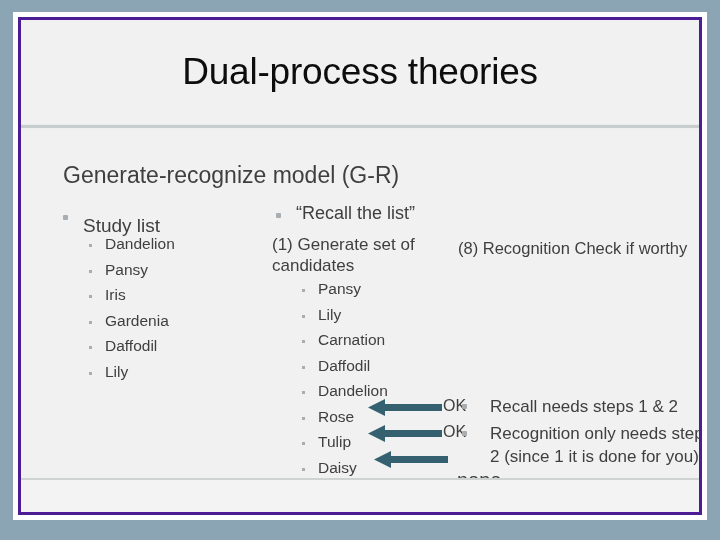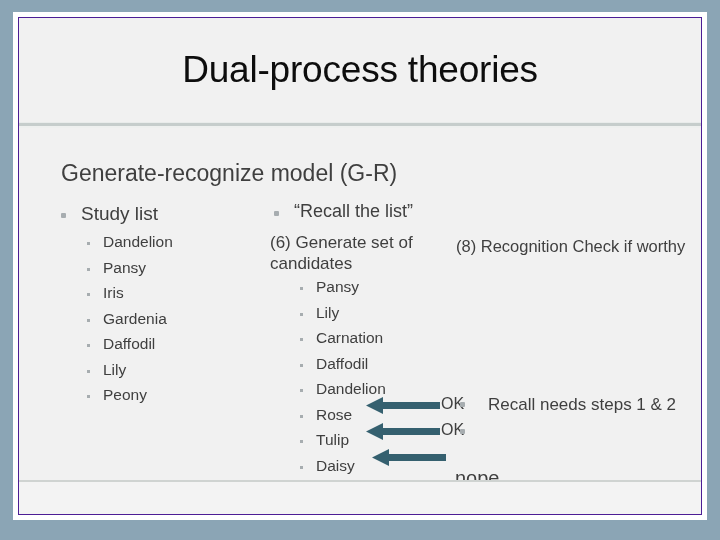--- a/index.html
+++ b/index.html
@@ -25,21 +25,21 @@
     height: 508px;
     background: #ffffff;
     box-sizing: border-box;
     padding: 5px;
   }
   #slide-inner {
     position: relative;
     width: 100%;
     height: 100%;
     background: #a16207;
-    border: 1px solid #4c1d95;
+    border: 3px solid #4c1d95;
     box-sizing: border-box;
     overflow: hidden;
   }
 
   
   #title-block {
     position: absolute;
     left: 0;
     top: 0;
     right: 0;
@@ -127,21 +127,21 @@
     top: 75px;
     width: 190px;
   }
   .lvl1-row {
     position: relative;
     height: 30px;
   }
   .lvl1-label {
     position: absolute;
     left: 32px;
-    top: 0;
+    top: 10px;
     font-size: 19px;
     color: #3f3f3f;
     white-space: nowrap;
   }
   .lvl2-row {
     position: relative;
     height: 25.5px;
   }
   .lvl2-label {
     position: absolute;
@@ -293,35 +293,31 @@
           <span class="lvl2-label">Gardenia</span>
         </div>
         <div class="lvl2-row">
           <span class="sm-bullet" style="left:38px; top:9px;"></span>
           <span class="lvl2-label">Daffodil</span>
         </div>
         <div class="lvl2-row">
           <span class="sm-bullet" style="left:38px; top:9px;"></span>
           <span class="lvl2-label">Lily</span>
         </div>
-        <div class="lvl2-row">
-          <span class="sm-bullet" style="left:38px; top:9px;"></span>
-          <span class="lvl2-label">Peony</span>
-        </div>
 
       </div>
 
       <div id="col-recall">
 
         <div id="recall-heading-row">
           <span class="sq-bullet" style="left:12px; top:10px;"></span>
           <span id="recall-heading">“Recall the list”</span>
         </div>
 
-        <div id="gen-step">(6) Generate set of candidates</div>
+        <div id="gen-step">(1) Generate set of candidates</div>
 
         <div id="cand-list">
           <div class="lvl2-row">
             <span class="sm-bullet" style="left:4px; top:9px;"></span>
             <span class="lvl2-label" style="left:20px;">Pansy</span>
           </div>
           <div class="lvl2-row">
             <span class="sm-bullet" style="left:4px; top:9px;"></span>
             <span class="lvl2-label" style="left:20px;">Lily</span>
           </div>
@@ -375,20 +371,21 @@
       <div id="ok-2">OK</div>
       <div id="nope">nope</div>
 
       <div id="conclusions">
         <div class="concl-row">
           <span class="sq-bullet"></span>
           <div class="concl-text">Recall needs steps 1 &amp; 2</div>
         </div>
         <div class="concl-row">
           <span class="sq-bullet"></span>
+          <div class="concl-text">Recognition only needs step 2 (since 1 it is done for you)</div>
         </div>
       </div>
 
     </div>
 
     <div id="bottom-rule"></div>
     <div id="bottom-strip"></div>
 
   </div>
 </div>

